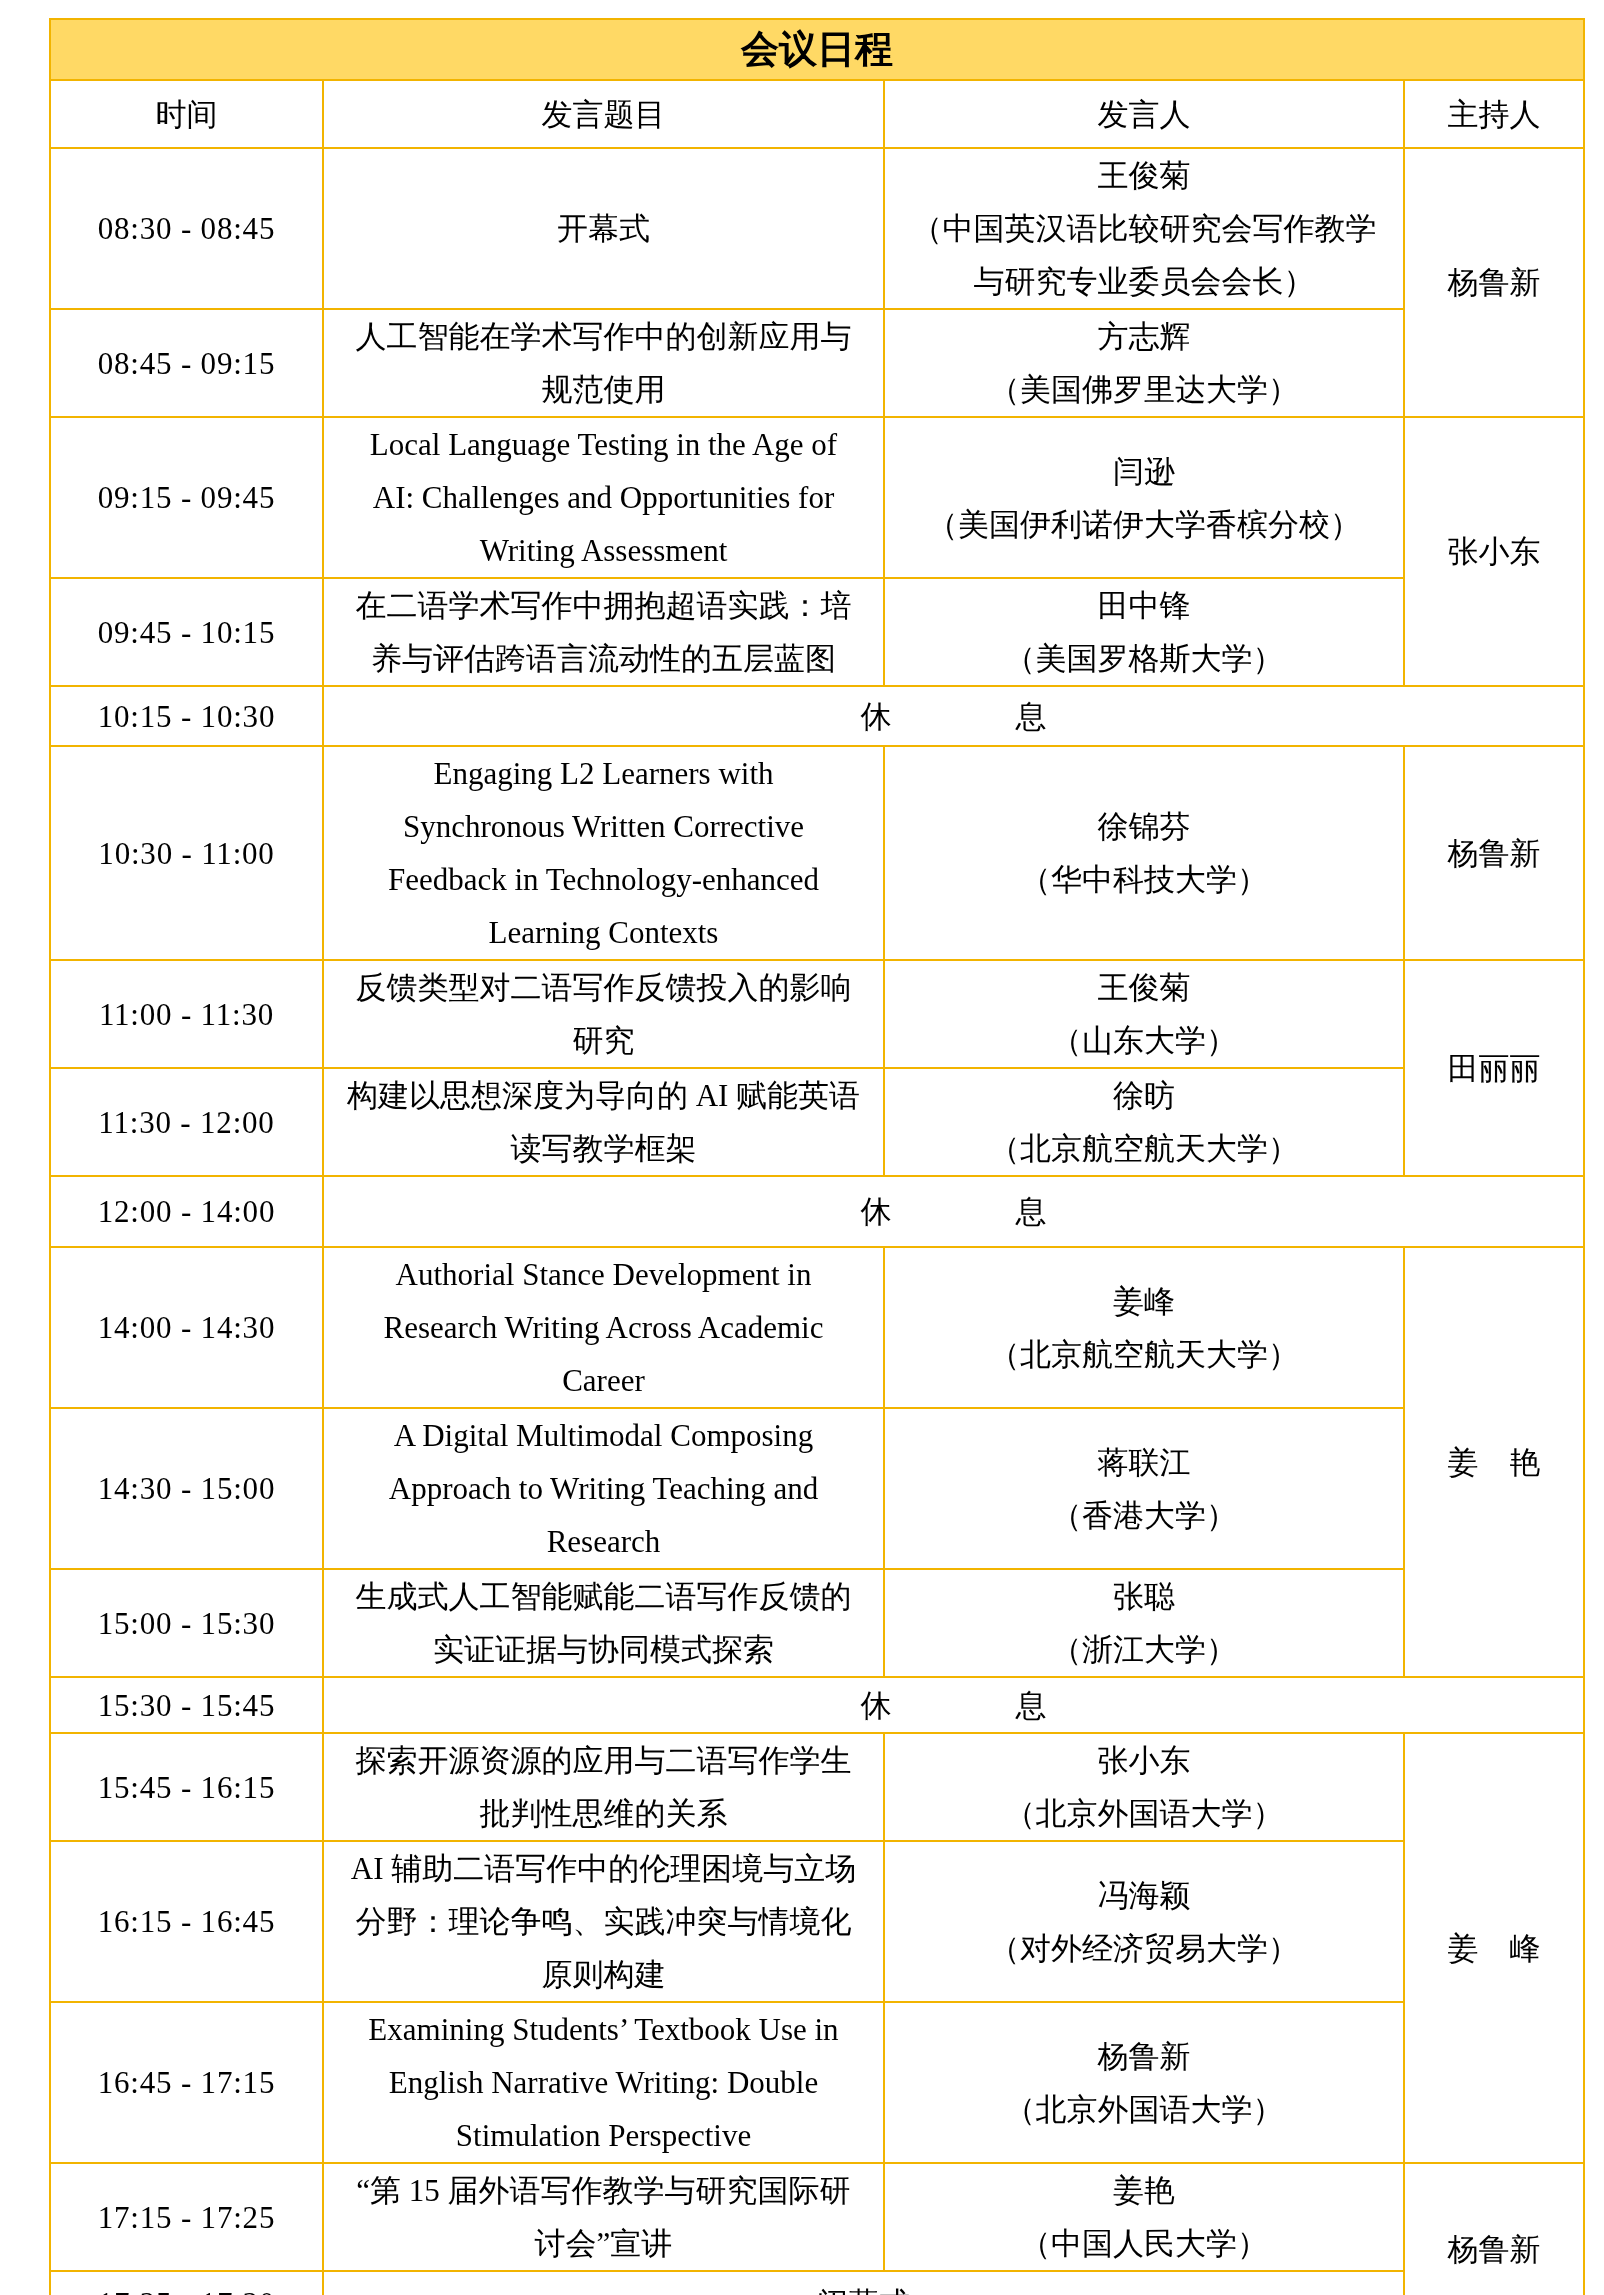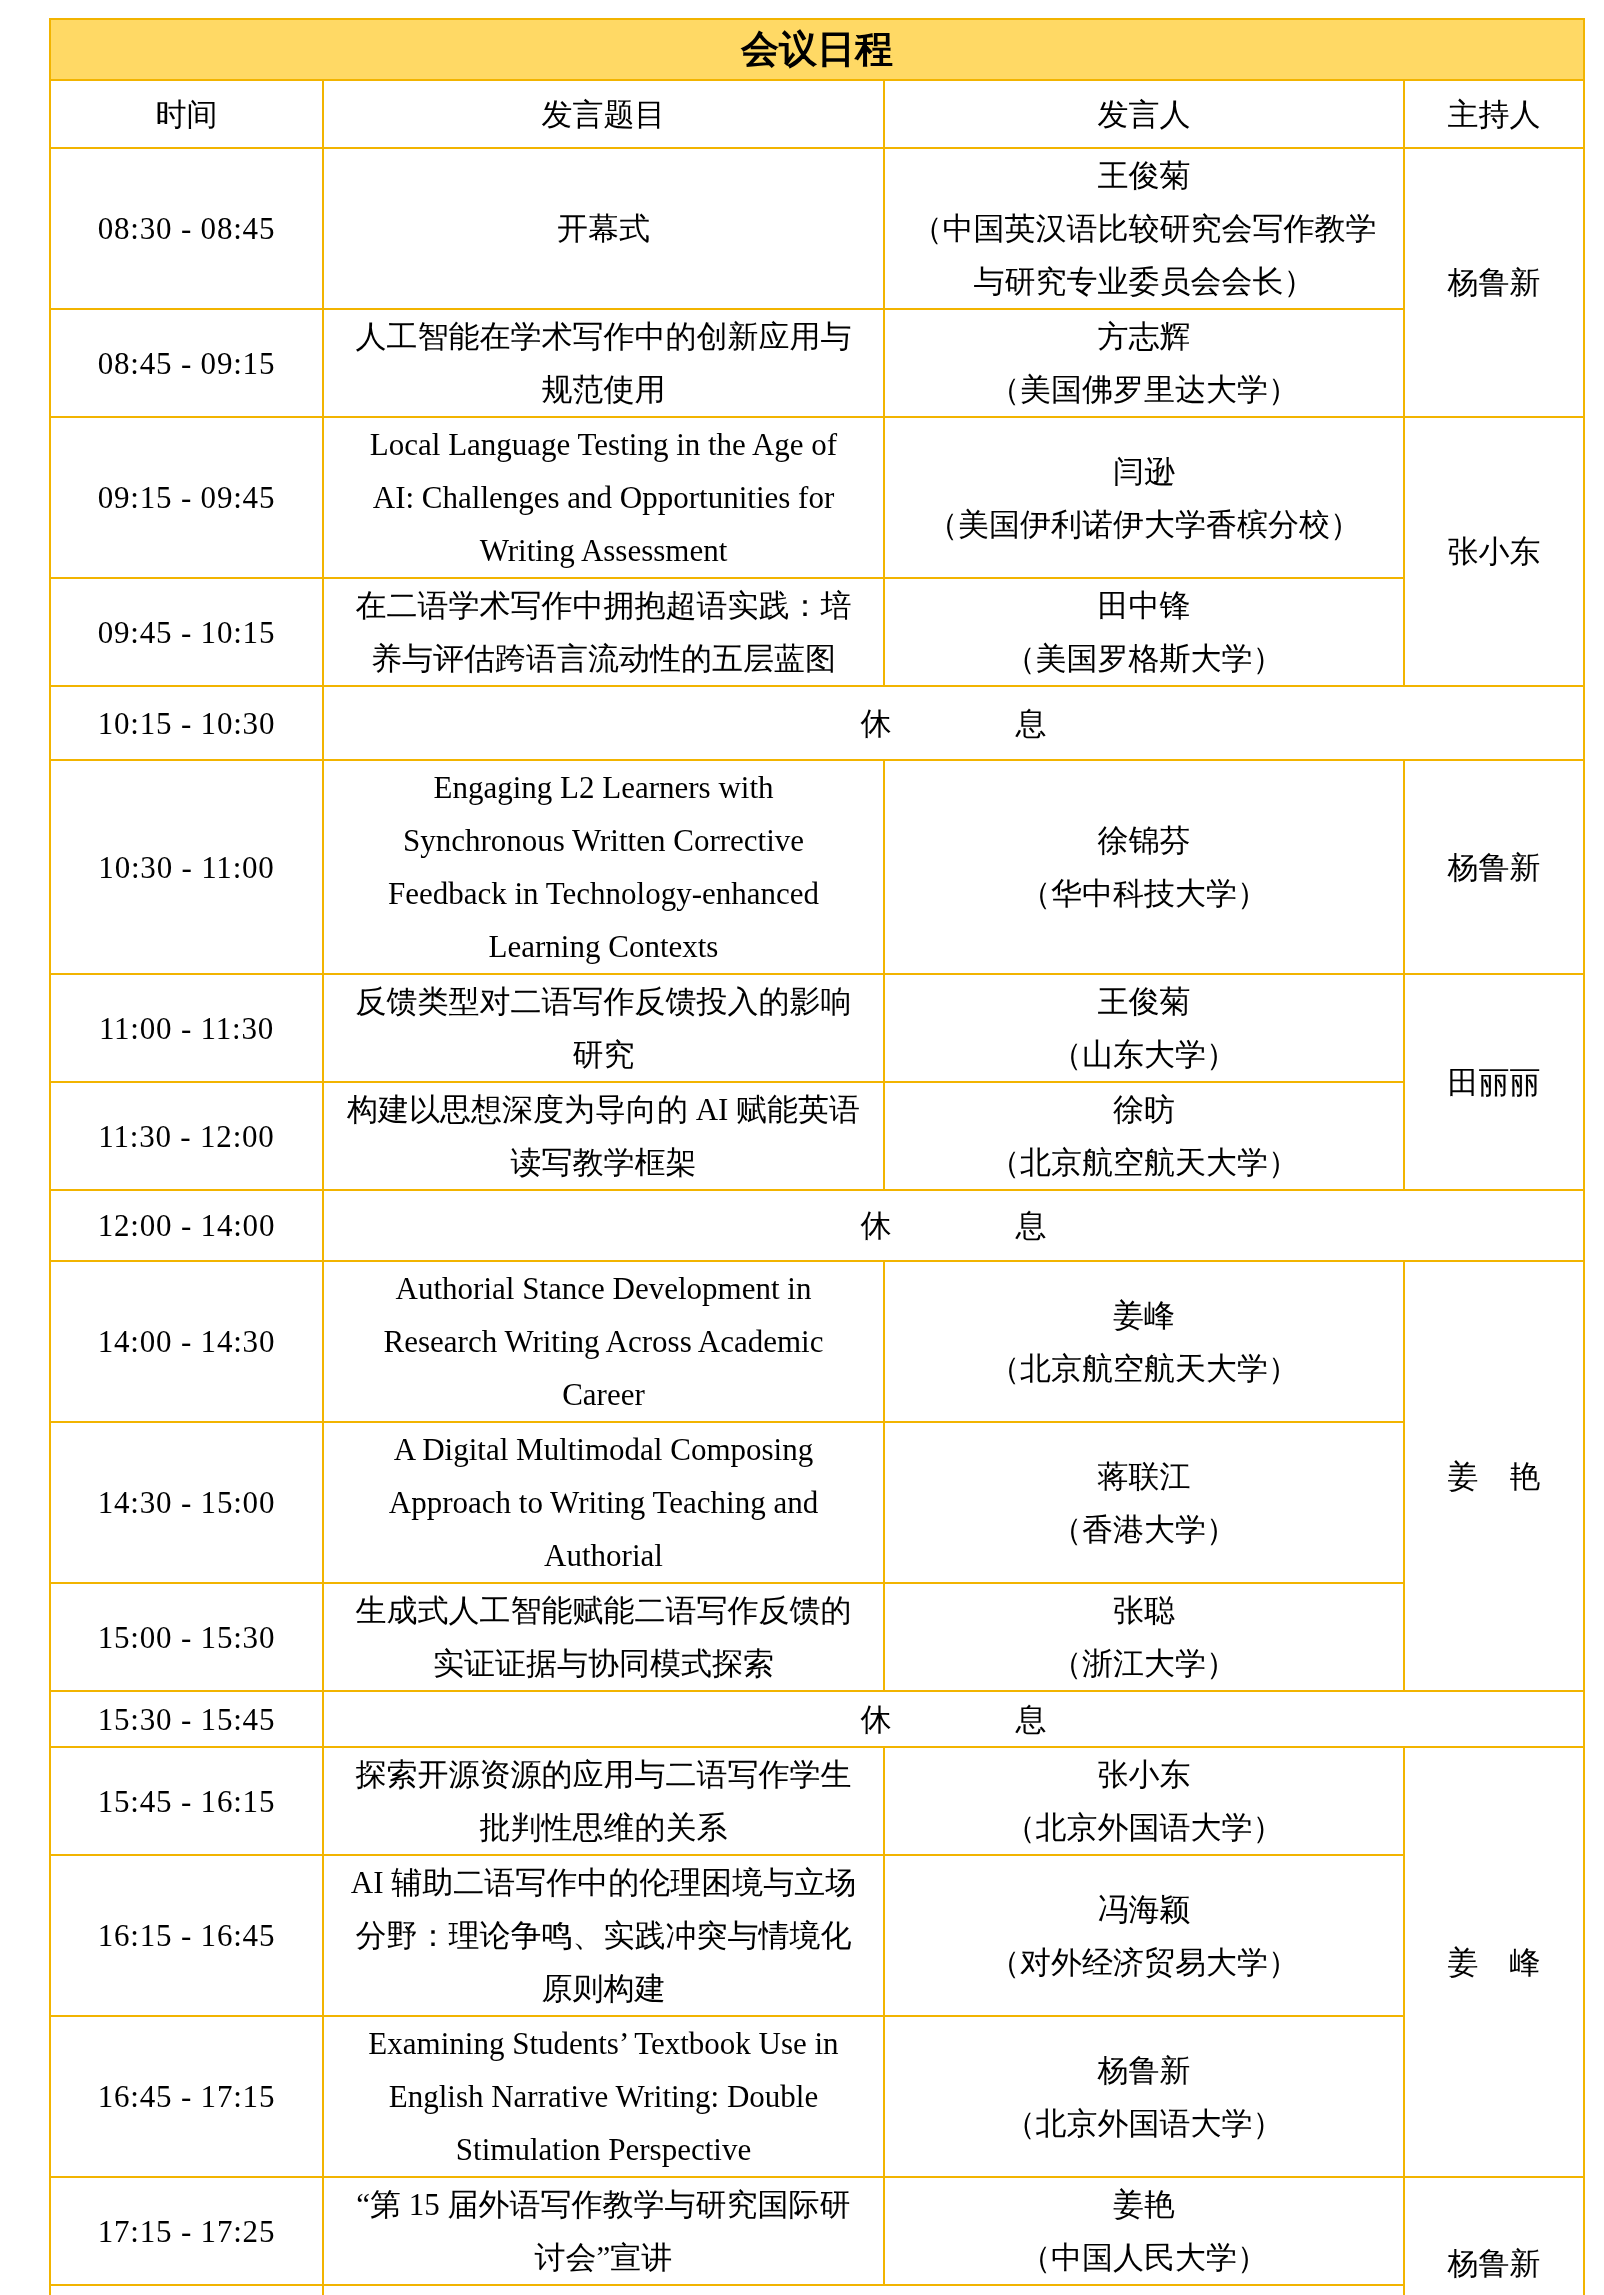--- a/index.html
+++ b/index.html
@@ -93,21 +93,21 @@
 （美国伊利诺伊大学香槟分校）</td>
         <td class="chair-cell" rowspan="2">张小东</td>
       </tr>
       <tr style="height:103px">
         <td class="time">09:45 - 10:15</td>
         <td>在二语学术写作中拥抱超语实践：培
 养与评估跨语言流动性的五层蓝图</td>
         <td>田中锋
 （美国罗格斯大学）</td>
       </tr>
-      <tr style="height:74px">
+      <tr style="height:60px">
         <td class="time">10:15 - 10:30</td>
         <td class="break-cell" colspan="3">休　　　　息</td>
       </tr>
       <tr style="height:208px">
         <td class="time">10:30 - 11:00</td>
         <td>Engaging L2 Learners with
 Synchronous Written Corrective
 Feedback in Technology-enhanced
 Learning Contexts</td>
         <td>徐锦芬
@@ -139,21 +139,21 @@
 Research Writing Across Academic
 Career</td>
         <td>姜峰
 （北京航空航天大学）</td>
         <td class="chair-cell" rowspan="3">姜　艳</td>
       </tr>
       <tr style="height:149px">
         <td class="time">14:30 - 15:00</td>
         <td>A Digital Multimodal Composing
 Approach to Writing Teaching and
-Authorial</td>
+Research</td>
         <td>蒋联江
 （香港大学）</td>
       </tr>
       <tr style="height:104px">
         <td class="time">15:00 - 15:30</td>
         <td>生成式人工智能赋能二语写作反馈的
 实证证据与协同模式探索</td>
         <td>张聪
 （浙江大学）</td>
       </tr>

